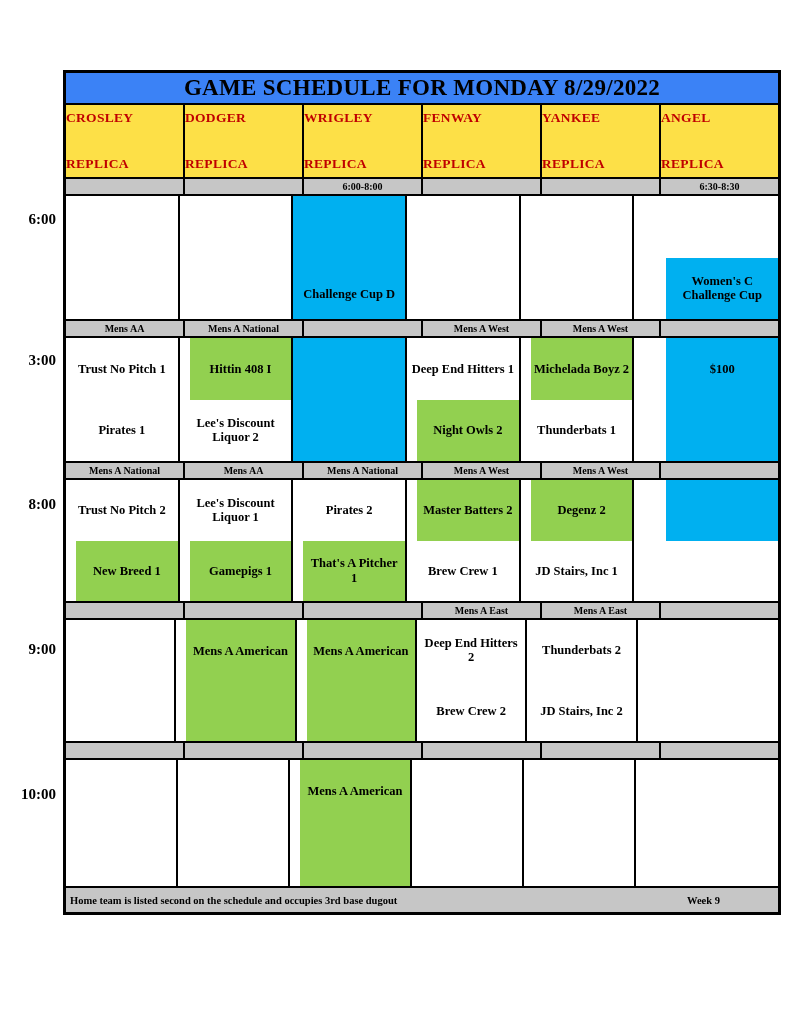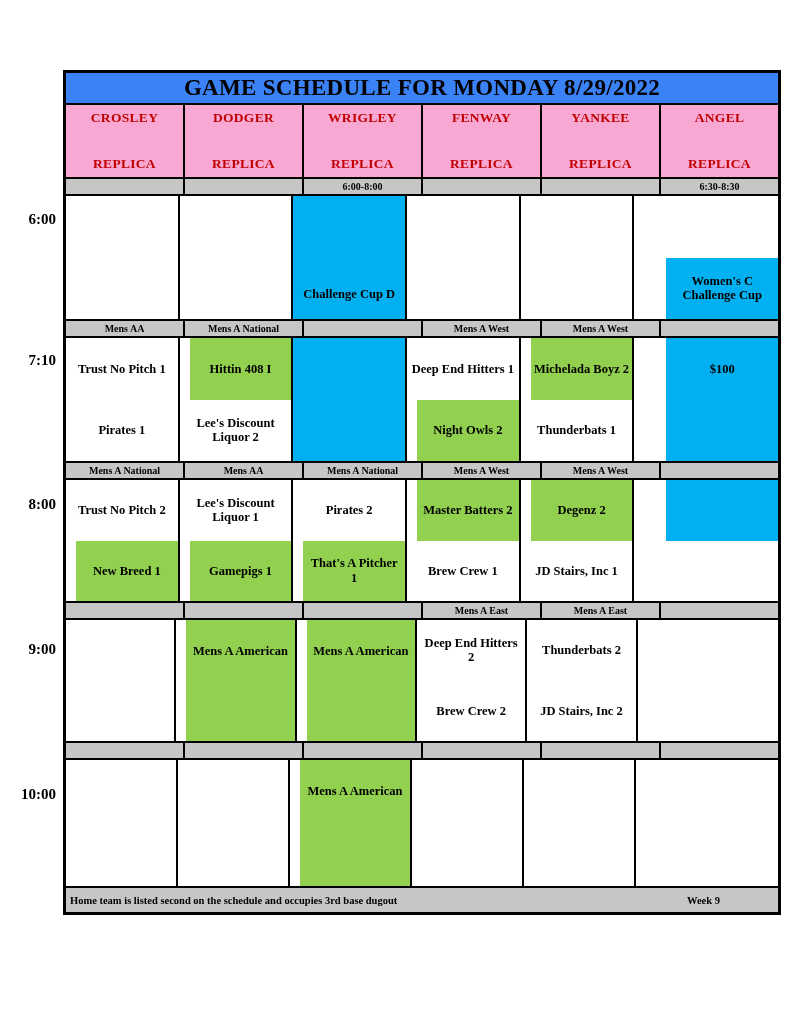--- a/index.html
+++ b/index.html
@@ -17,22 +17,22 @@
     border:3px solid #000;background:#fff;box-sizing:content-box;
   }
   .row{display:flex;border-bottom:2px solid #000;}
   .row:last-child{border-bottom:none;}
   .title-row{
     height:30px;background:#3b82f6;align-items:center;justify-content:center;
     font-size:23px;letter-spacing:0.3px;
   }
   .header-row{height:72px;}
   .hcell{
-    flex:1;background:#f9a8d4;color:#C00000;border-right:2px solid #000;
-    display:flex;flex-direction:column;align-items:center;justify-content:center;
+    flex:1;background:#fde047;color:#C00000;border-right:2px solid #000;
+    display:flex;flex-direction:column;justify-content:center;
     gap:30px;font-size:13.5px;letter-spacing:0.3px;
   }
   .hcell:last-child{border-right:none;}
   .band-row{height:15px;}
   .bcell{
     flex:1;background:#C6C6C6;border-right:2px solid #000;
     display:flex;align-items:center;justify-content:center;
     font-size:10px;line-height:1;
   }
   .bcell:last-child{border-right:none;}
@@ -66,21 +66,21 @@
     height:24px;background:#C6C6C6;align-items:center;
     justify-content:space-between;font-size:10.5px;
   }
   .footer-note{padding-left:4px;text-align:center;}
   .footer-week{margin-right:58px;}
 </style>
 </head>
 <body>
 
 <div class="time-label" style="top:211px">6:00</div>
-<div class="time-label" style="top:352px">7:10</div>
+<div class="time-label" style="top:352px">3:00</div>
 <div class="time-label" style="top:496px">8:00</div>
 <div class="time-label" style="top:641px">9:00</div>
 <div class="time-label" style="top:786px">10:00</div>
 
 <div class="table">
 
   <div class="row title-row">
     <span>GAME SCHEDULE FOR MONDAY 8/29/2022</span>
   </div>
 

